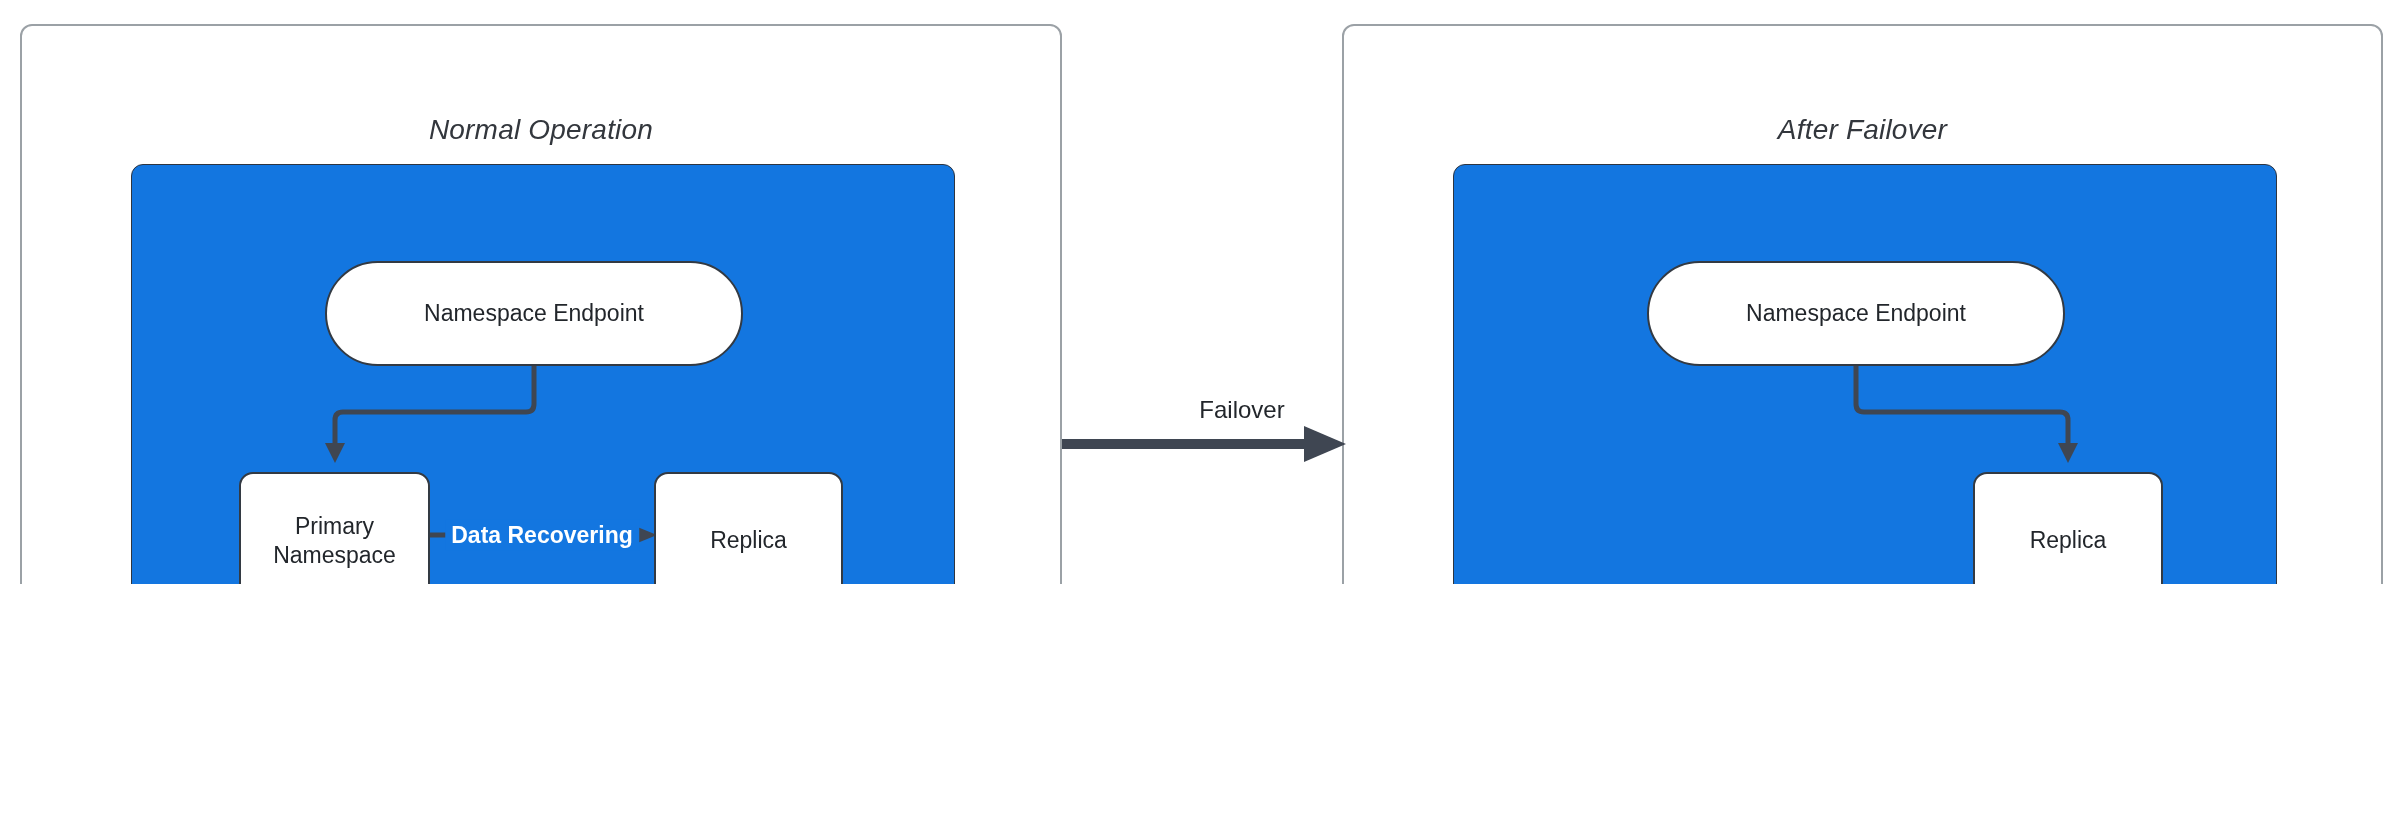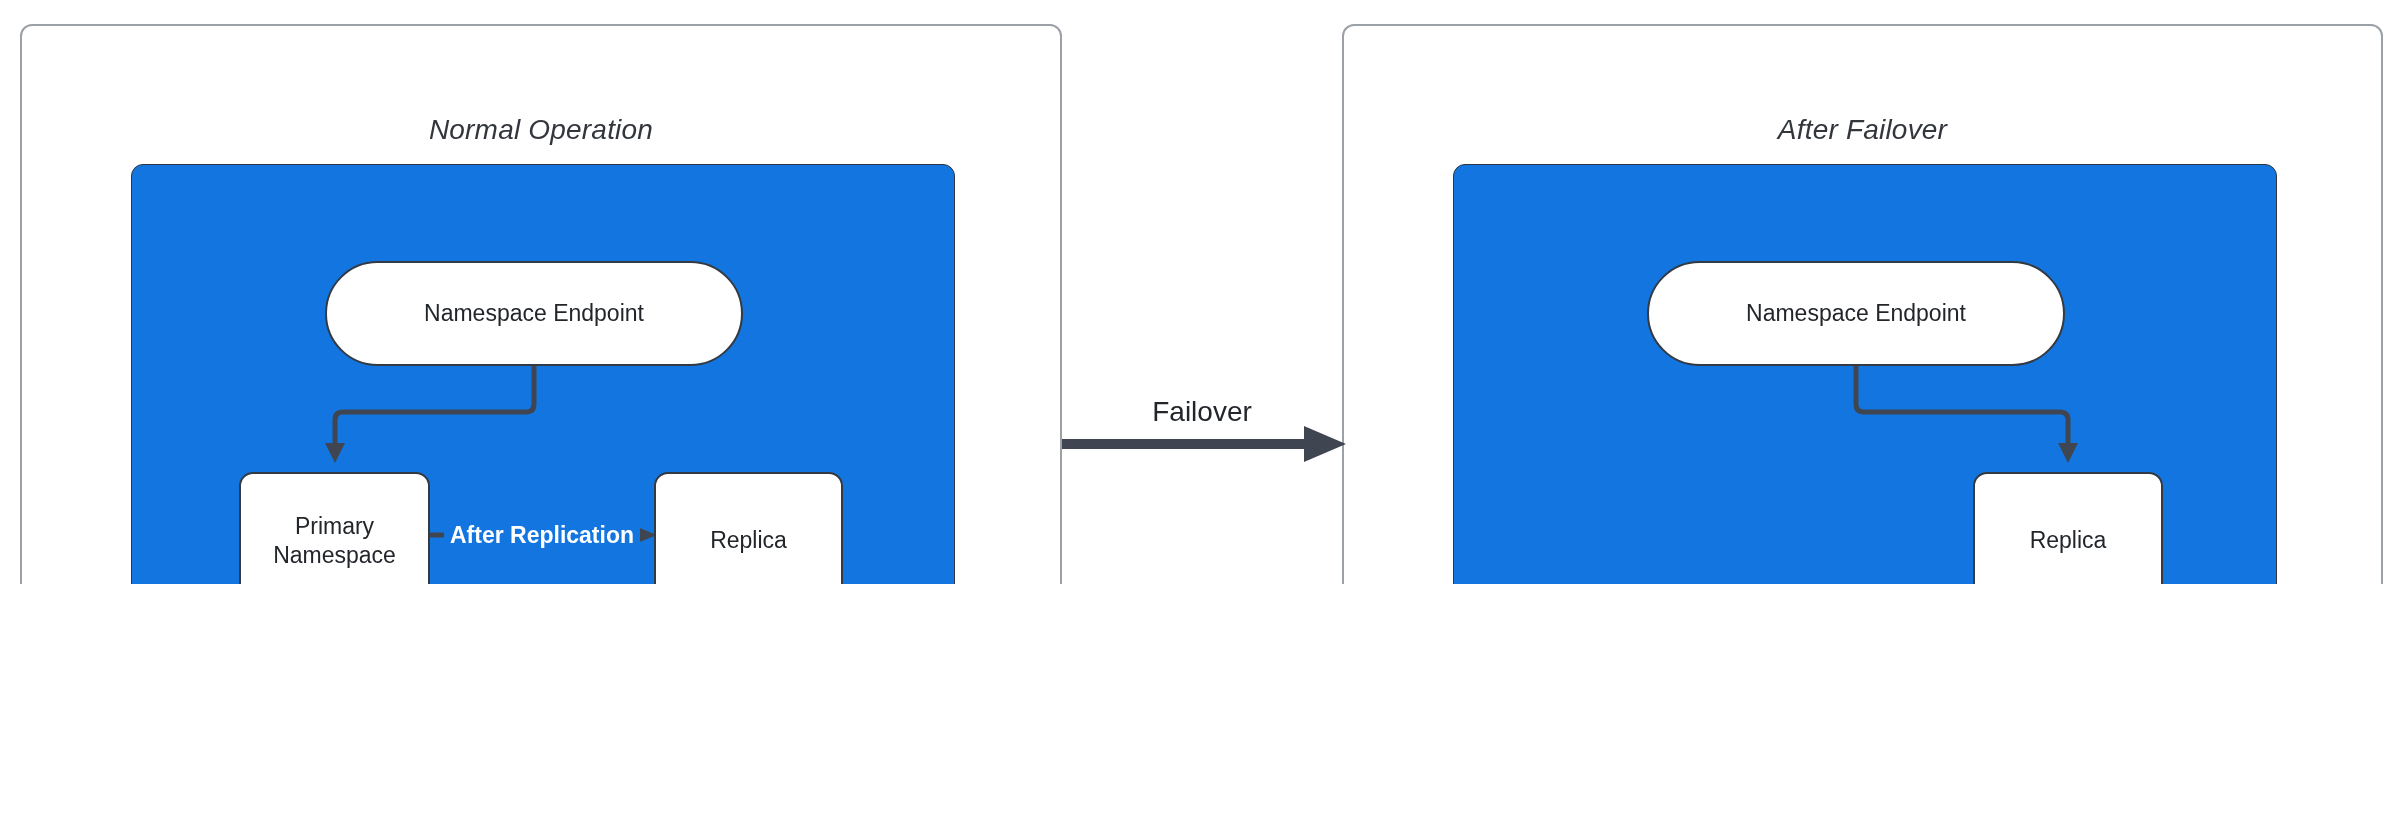--- a/index.html
+++ b/index.html
@@ -88,22 +88,23 @@
     color:var(--replication-text);
     font-size:23px;
     font-weight:700;
     padding:2px 6px;
     white-space:nowrap;
   }
   .transition-label{
     position:absolute;
     transform:translate(-50%,0);
     color:var(--node-text);
-    font-size:28px;
+    font-size:24px;
     white-space:nowrap;
+    margin-left:40px;
   }
 </style>
 </head>
 <body>
 
 <div class="canvas">
 
   <section class="panel" style="left:20px;top:24px;width:1042px;height:776px;">
     <div class="panel-title">Normal Operation</div>
     <div class="cluster" style="left:109px;top:138px;width:824px;height:532px;"></div>
@@ -134,21 +135,21 @@
   </div>
 
   <div class="node rect" style="left:239px;top:466px;width:191px;height:137px;padding:0 28px;">
     <span>Primary Namespace</span>
   </div>
 
   <div class="node rect" style="left:654px;top:466px;width:189px;height:137px;">
     <span>Replica</span>
   </div>
 
-  <div class="edge-label" style="left:542px;top:535px;">After Replication</div>
+  <div class="edge-label" style="left:542px;top:535px;">Data Recovering</div>
 
   <div class="transition-label" style="left:1202px;top:396px;">Failover</div>
 
   <div class="node pill" style="left:1647px;top:255px;width:418px;height:105px;">
     <span>Namespace Endpoint</span>
   </div>
 
 
   <div class="node rect" style="left:1973px;top:466px;width:190px;height:137px;">
     <span>Replica</span>

